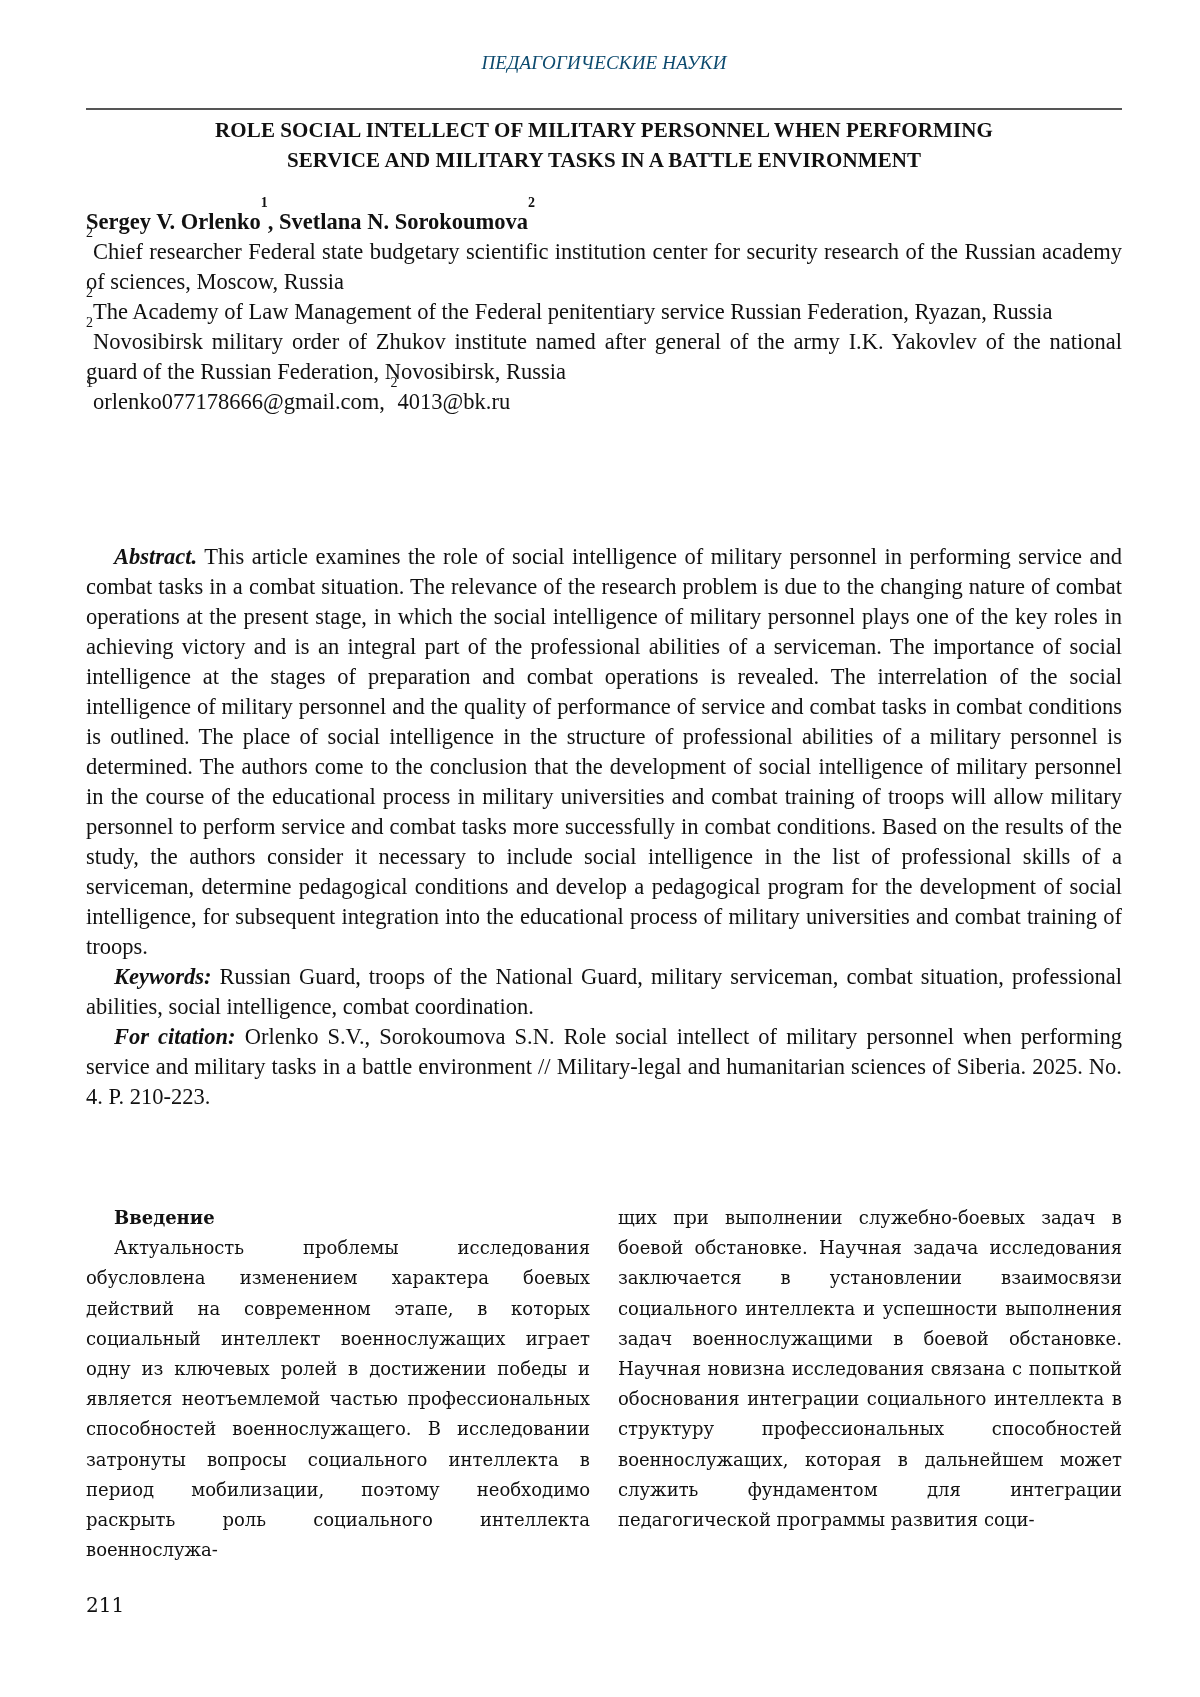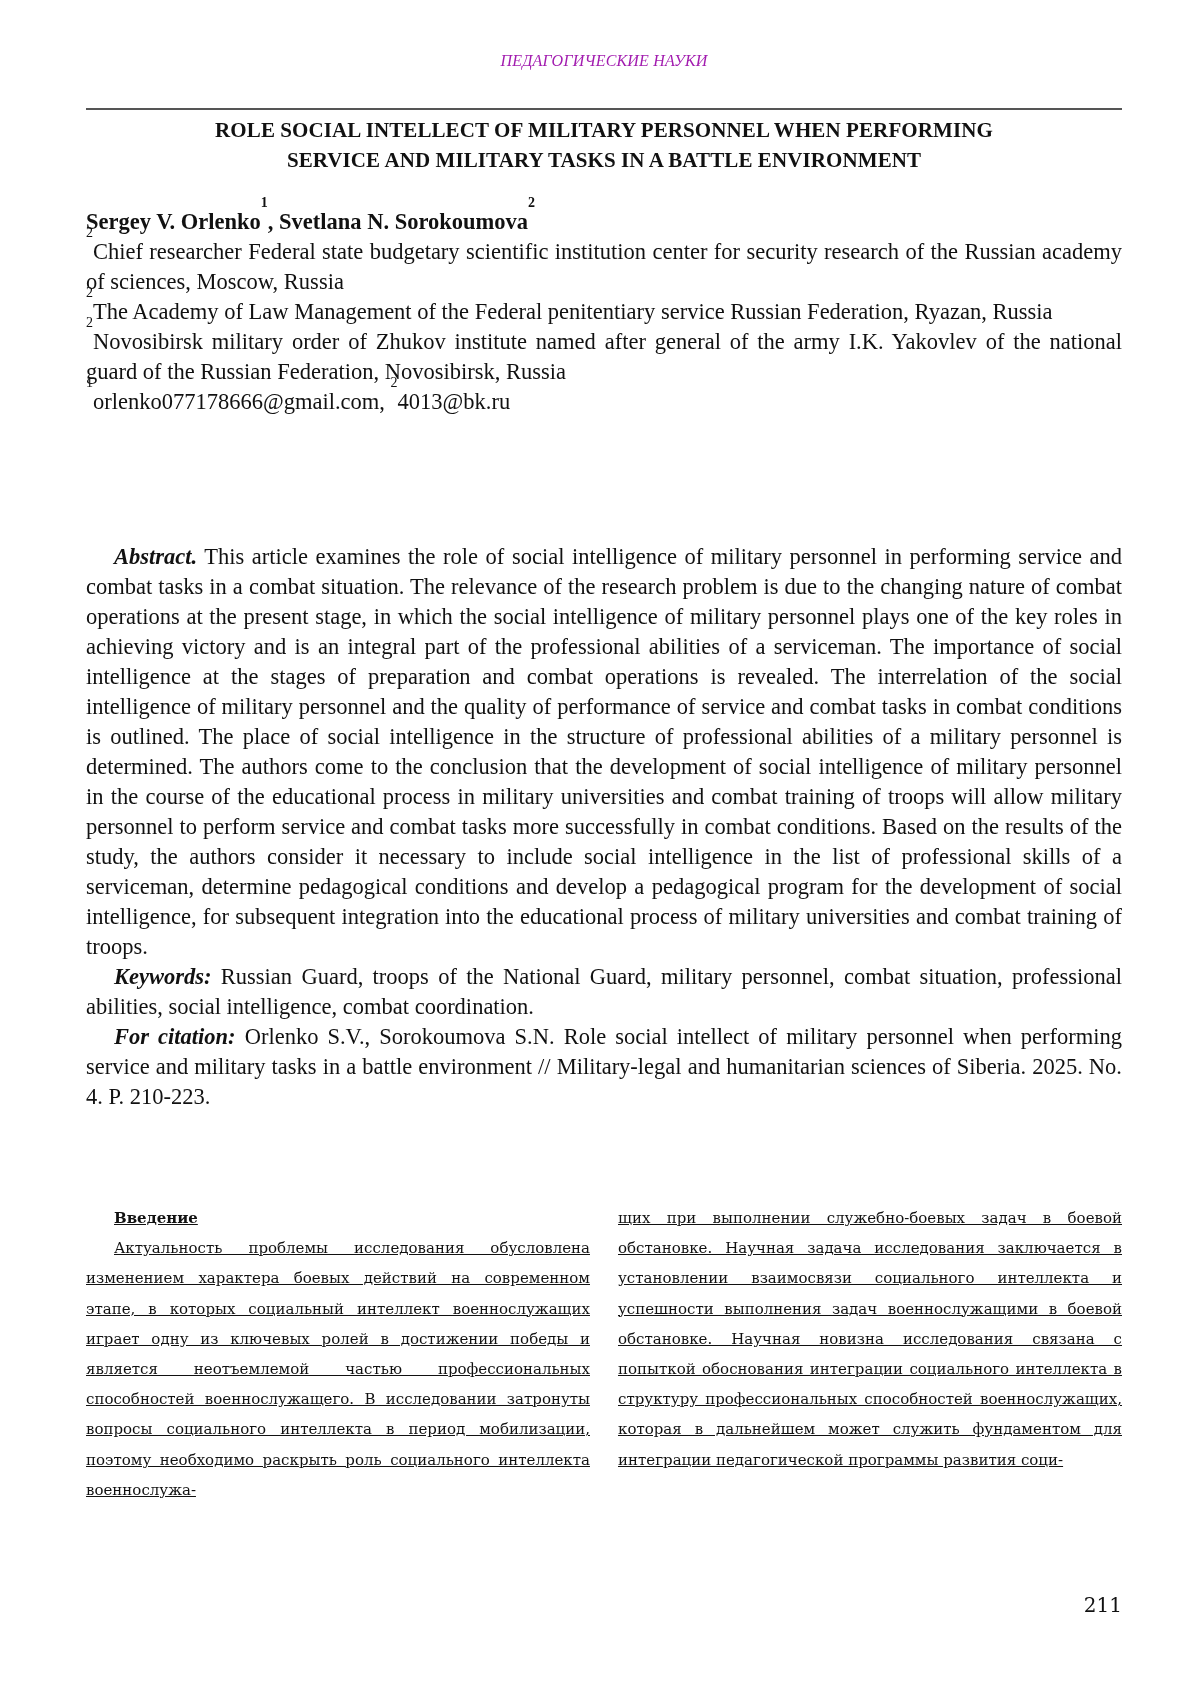--- a/index.html
+++ b/index.html
@@ -1,37 +1,37 @@
 <!DOCTYPE html>
 <html><head>
 <meta charset="utf-8">
 <style>
   html, body { margin: 0; padding: 0; background: #ffffff; }
   body { width: 1200px; height: 1697px; position: relative; overflow: hidden;
          font-family: "Liberation Serif", "DejaVu Serif", serif; color: #111; }
   .page { position: absolute; left: 86px; top: 0; width: 1036px; }
   .running-head { position: absolute; top: 52px; left: 0; width: 1036px; text-align: center;
-                  font-style: italic; font-size: 16px; letter-spacing: 0.2px; color: #a21caf; }
+                  font-style: italic; font-size: 19px; letter-spacing: 0.2px; color: #0c4a6e; }
   .rule { position: absolute; top: 108px; left: 0; width: 1036px; height: 0; border-top: 2px solid #555; }
   .title { position: absolute; top: 115px; left: 0; width: 1036px; text-align: center;
            font-weight: bold; font-size: 21px; line-height: 30px; letter-spacing: 0.1px; }
   .block { position: absolute; left: 0; width: 1036px; font-size: 22.5px; line-height: 30px; }
   .authors { top: 207px; font-weight: bold; }
   .aff-line { text-align: justify; text-align-last: left; }
   sup { font-size: 14px; vertical-align: top; position: relative; top: -4px; line-height: 0; }
   .affs { top: 237px; }
   .abstract { top: 542px; text-align: justify; }
   .para { text-indent: 28px; margin: 0; }
   .label { font-weight: bold; font-style: italic; margin-top: 9px; }
   .cols { position: absolute; top: 1203px; left: 0; width: 1036px; display: flex; justify-content: space-between; }
-  .col { width: 504px; font-family: "DejaVu Serif", serif; font-size: 15px; line-height: 30.2px; text-align: justify; text-decoration: underline; }
+  .col { width: 504px; font-family: "DejaVu Serif", serif; font-size: 18px; line-height: 30.2px; text-align: justify; }
   .col p { margin: 0; }
   .col .h { font-weight: bold; text-indent: 28px; }
   .col .ind { text-indent: 28px; }
-  .page-num { position: absolute; top: 1593px; left: 0; width: 1036px; text-align: right;
+  .page-num { position: absolute; top: 1593px; left: 0; width: 1036px; text-align: left;
               font-family: "DejaVu Serif", serif; font-size: 20px; }
 </style>
 </head>
 <body>
 
 <div class="page">
 
   <div class="running-head">ПЕДАГОГИЧЕСКИЕ НАУКИ</div>
   <div class="rule"></div>
 
@@ -46,21 +46,21 @@
 
   <div class="block affs">
     <div class="aff-line"><sup>2</sup><span>Chief researcher Federal state budgetary scientific institution center for security research of the Russian academy of sciences, Moscow, Russia</span></div>
     <div class="aff-line"><sup>2</sup><span>The Academy of Law Management of the Federal penitentiary service Russian Federation, Ryazan, Russia</span></div>
     <div class="aff-line"><sup>2</sup><span>Novosibirsk military order of Zhukov institute named after general of the army I.K. Yakovlev of the national guard of the Russian Federation, Novosibirsk, Russia</span></div>
     <div><sup>1</sup><span>orlenko077178666@gmail.com</span>, <sup>2</sup><span>4013@bk.ru</span></div>
   </div>
 
   <div class="block abstract">
     <p class="para"><span class="label">Abstract.</span> <span>This article examines the role of social intelligence of military personnel in performing service and combat tasks in a combat situation. The relevance of the research problem is due to the changing nature of combat operations at the present stage, in which the social intelligence of military personnel plays one of the key roles in achieving victory and is an integral part of the professional abilities of a serviceman. The importance of social intelligence at the stages of preparation and combat operations is revealed. The interrelation of the social intelligence of military personnel and the quality of performance of service and combat tasks in combat conditions is outlined. The place of social intelligence in the structure of professional abilities of a military personnel is determined. The authors come to the conclusion that the development of social intelligence of military personnel in the course of the educational process in military universities and combat training of troops will allow military personnel to perform service and combat tasks more successfully in combat conditions. Based on the results of the study, the authors consider it necessary to include social intelligence in the list of professional skills of a serviceman, determine pedagogical conditions and develop a pedagogical program for the development of social intelligence, for subsequent integration into the educational process of military universities and combat training of troops.</span></p>
-    <p class="para"><span class="label">Keywords:</span> <span>Russian Guard, troops of the National Guard, military personnel, combat situation, professional abilities, social intelligence, combat coordination.</span></p>
+    <p class="para"><span class="label">Keywords:</span> <span>Russian Guard, troops of the National Guard, military serviceman, combat situation, professional abilities, social intelligence, combat coordination.</span></p>
     <p class="para"><span class="label">For citation:</span> <span>Orlenko S.V., Sorokoumova S.N. Role social intellect of military personnel when performing service and military tasks in a battle environment // Military-legal and humanitarian sciences of Siberia. 2025. No. 4. P. 210-223.</span></p>
   </div>
 
   <div class="cols">
     <div class="col">
       <p class="h">Введение</p>
       <p class="ind">Актуальность проблемы исследования обусловлена изменением характера боевых действий на современном этапе, в которых социальный интеллект военнослужащих играет одну из ключевых ролей в достижении победы и является неотъемлемой частью профессиональных способностей военнослужащего. В исследовании затронуты вопросы социального интеллекта в период мобилизации, поэтому необходимо раскрыть роль социального интеллекта военнослужа-</p>
     </div>
     <div class="col">
       <p>щих при выполнении служебно-боевых задач в боевой обстановке. Научная задача исследования заключается в установлении взаимосвязи социального интеллекта и успешности выполнения задач военнослужащими в боевой обстановке. Научная новизна исследования связана с попыткой обоснования интеграции социального интеллекта в структуру профессиональных способностей военнослужащих, которая в дальнейшем может служить фундаментом для интеграции педагогической программы развития соци-</p>

